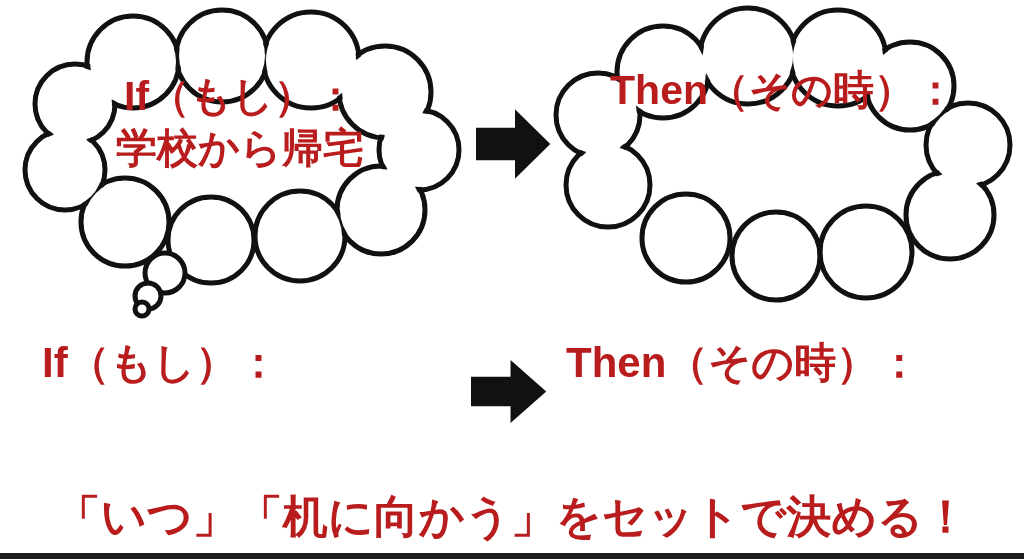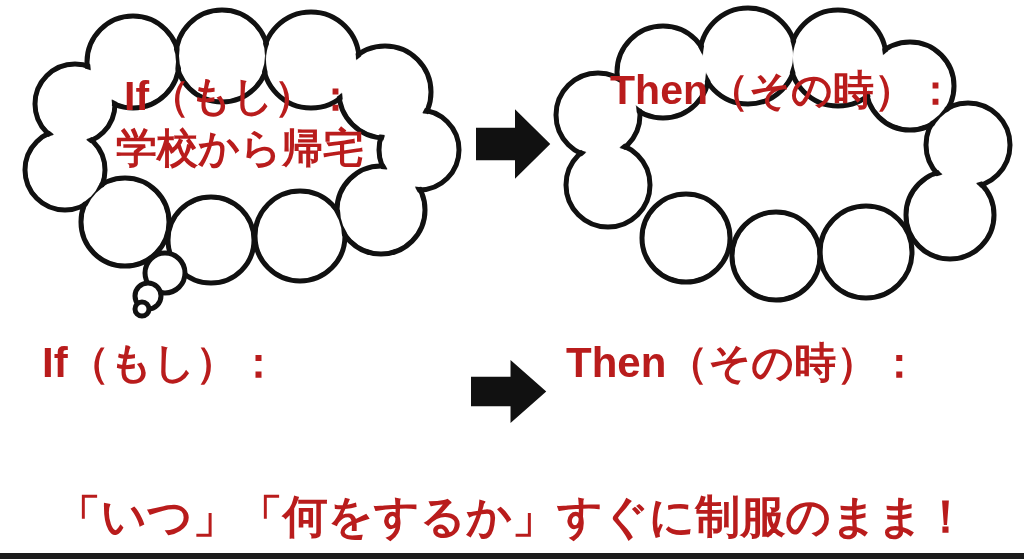--- a/index.html
+++ b/index.html
@@ -96,17 +96,17 @@
   </div>
 
   <svg class="arrow a2" viewBox="0 0 100 100" preserveAspectRatio="none" xmlns="http://www.w3.org/2000/svg">
     <polygon points="0,28 52,28 52,3 99,50 52,97 52,72 0,72" fill="#111111"></polygon>
   </svg>
 
   <div class="plain-text t-then">
     <div>Then（その時）：</div>
   </div>
 
-  <div class="footer">「いつ」「何をするか」すぐに制服のまま！</div>
+  <div class="footer">「いつ」「机に向かう」をセットで決める！</div>
 
   <div class="bottom-strip"></div>
 
 </div>
 
 </body></html>

